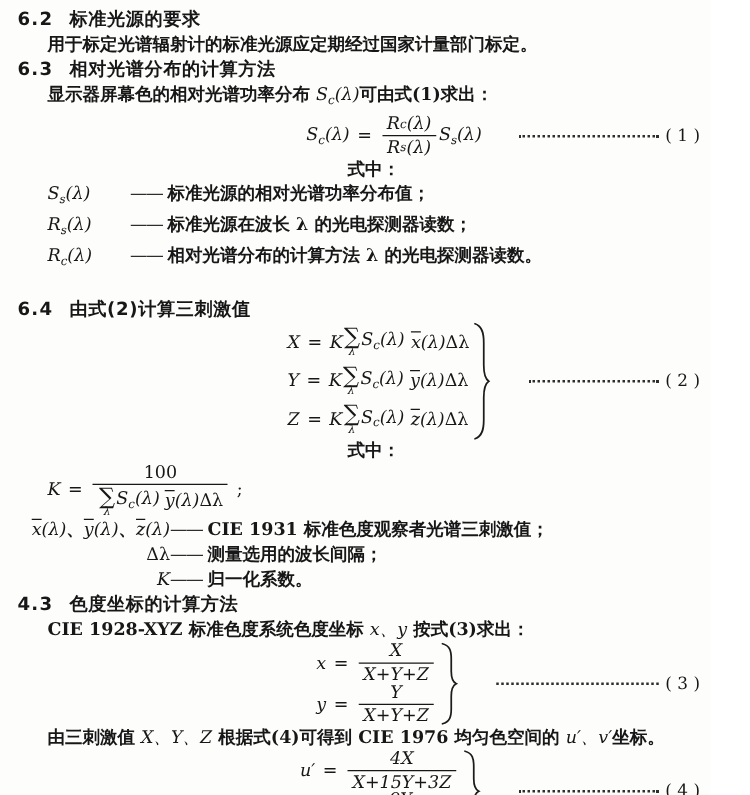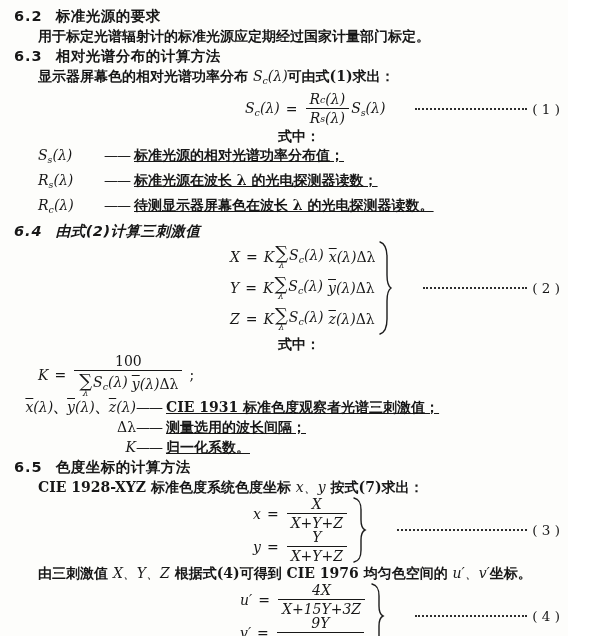--- a/index.html
+++ b/index.html
@@ -48,28 +48,28 @@
   .sum .sg { font-size:18px; line-height:17px; font-weight:400; }
   .sum .ss { font-size:9px; line-height:9px; font-style:italic; font-weight:400; }
 
   
   .wherelead { line-height:18px; padding-left:24px; font-weight:600;text-align:center; }
   .defrow { display:flex; align-items:baseline; line-height:20px; padding-left:24px; }
   .defrow .term1 { min-width:66px; white-space:nowrap; }
   .defrow2 { display:flex; align-items:baseline; line-height:20px; padding-left:24px; }
   .defrow2 .term2 { width:98px; display:inline-flex; justify-content:flex-end; align-items:baseline; white-space:nowrap; }
   .dash { white-space:nowrap; letter-spacing:-1px; margin-right:4px; font-weight:400; }
-  .desc { font-weight:600; white-space:nowrap;text-decoration:underline; }
+  .desc { font-weight:600; white-space:nowrap; }
 
   .brace { flex:0 0 auto; margin-left:3px; }
 
   .kline { padding-left:24px; height:44px; }
   .ktail { margin-left:5px; font-weight:400; }
 
-  .h64 { margin-top:1px;font-style:italic; }
+  .h64 { margin-top:18px; }
   .eqcol .mrow { height:31px; }
 </style>
 </head>
 <body>
 
 <div class="page">
 <div class="inner">
 
   <div class="h">
     <span class="hnum">6.2</span><span>标准光源的要求</span>
@@ -108,21 +108,21 @@
     <span class="desc">标准光源的相对光谱功率分布值；</span>
   </div>
   <div class="defrow">
     <span class="term1"><span class="it">R</span><span class="msub">s</span><span class="it">(λ)</span></span>
     <span class="dash">——</span>
     <span class="desc">标准光源在波长 λ 的光电探测器读数；</span>
   </div>
   <div class="defrow">
     <span class="term1"><span class="it">R</span><span class="msub">c</span><span class="it">(λ)</span></span>
     <span class="dash">——</span>
-    <span class="desc">待测显示器屏幕色在波长 λ 的光电探测器读数。</span>
+    <span class="desc">相对光谱分布的计算方法 λ 的光电探测器读数。</span>
   </div>
 
   <div class="h h64">
     <span class="hnum">6.4</span><span>由式(2)计算三刺激值</span>
   </div>
 
   <div class="eq" style="height:94px;padding-left:216px;">
     <div class="eqcol">
       <div class="mrow">
         <span class="it">X</span>
@@ -210,23 +210,23 @@
   </div>
   <div class="defrow2">
     <span class="term2">
           <span class="it">K</span>
         </span>
     <span class="dash">——</span>
     <span class="desc">归一化系数。</span>
   </div>
 
   <div class="h">
-    <span class="hnum">6.5</span><span>色度坐标的计算方法</span>
-  </div>
-  <div class="para"><span class="plain">CIE 1928-XYZ 标准色度系统色度坐标 </span><span class="it">x、y</span><span class="plain"> 按式(7)求出：</span></div>
+    <span class="hnum">4.3</span><span>色度坐标的计算方法</span>
+  </div>
+  <div class="para"><span class="plain">CIE 1928-XYZ 标准色度系统色度坐标 </span><span class="it">x、y</span><span class="plain"> 按式(3)求出：</span></div>
 
   <div class="eq" style="height:66px;padding-left:239px;">
     <div class="eqcol">
       <div class="mrow" style="height:33px">
         <span class="it">x</span>
         <span class="rel">=</span>
         <span class="frac">
               <span class="fnum it">X</span>
               <span class="fden it">X+Y+Z</span>
             </span>

